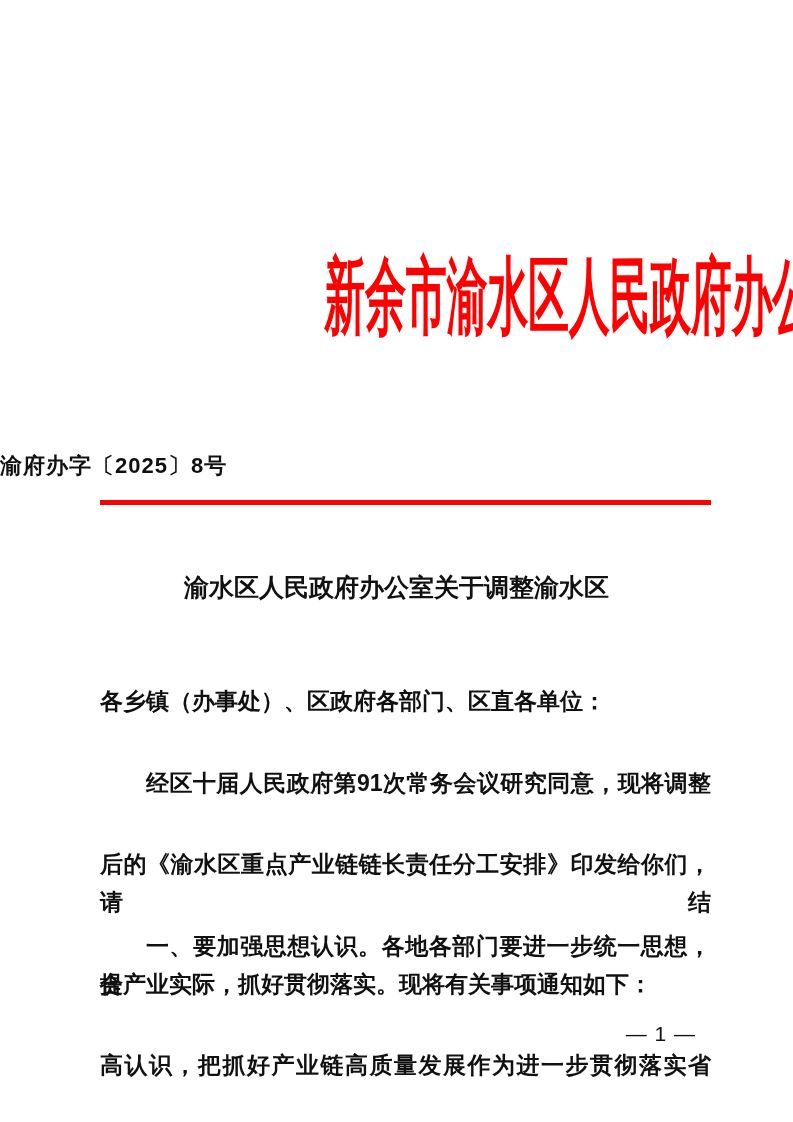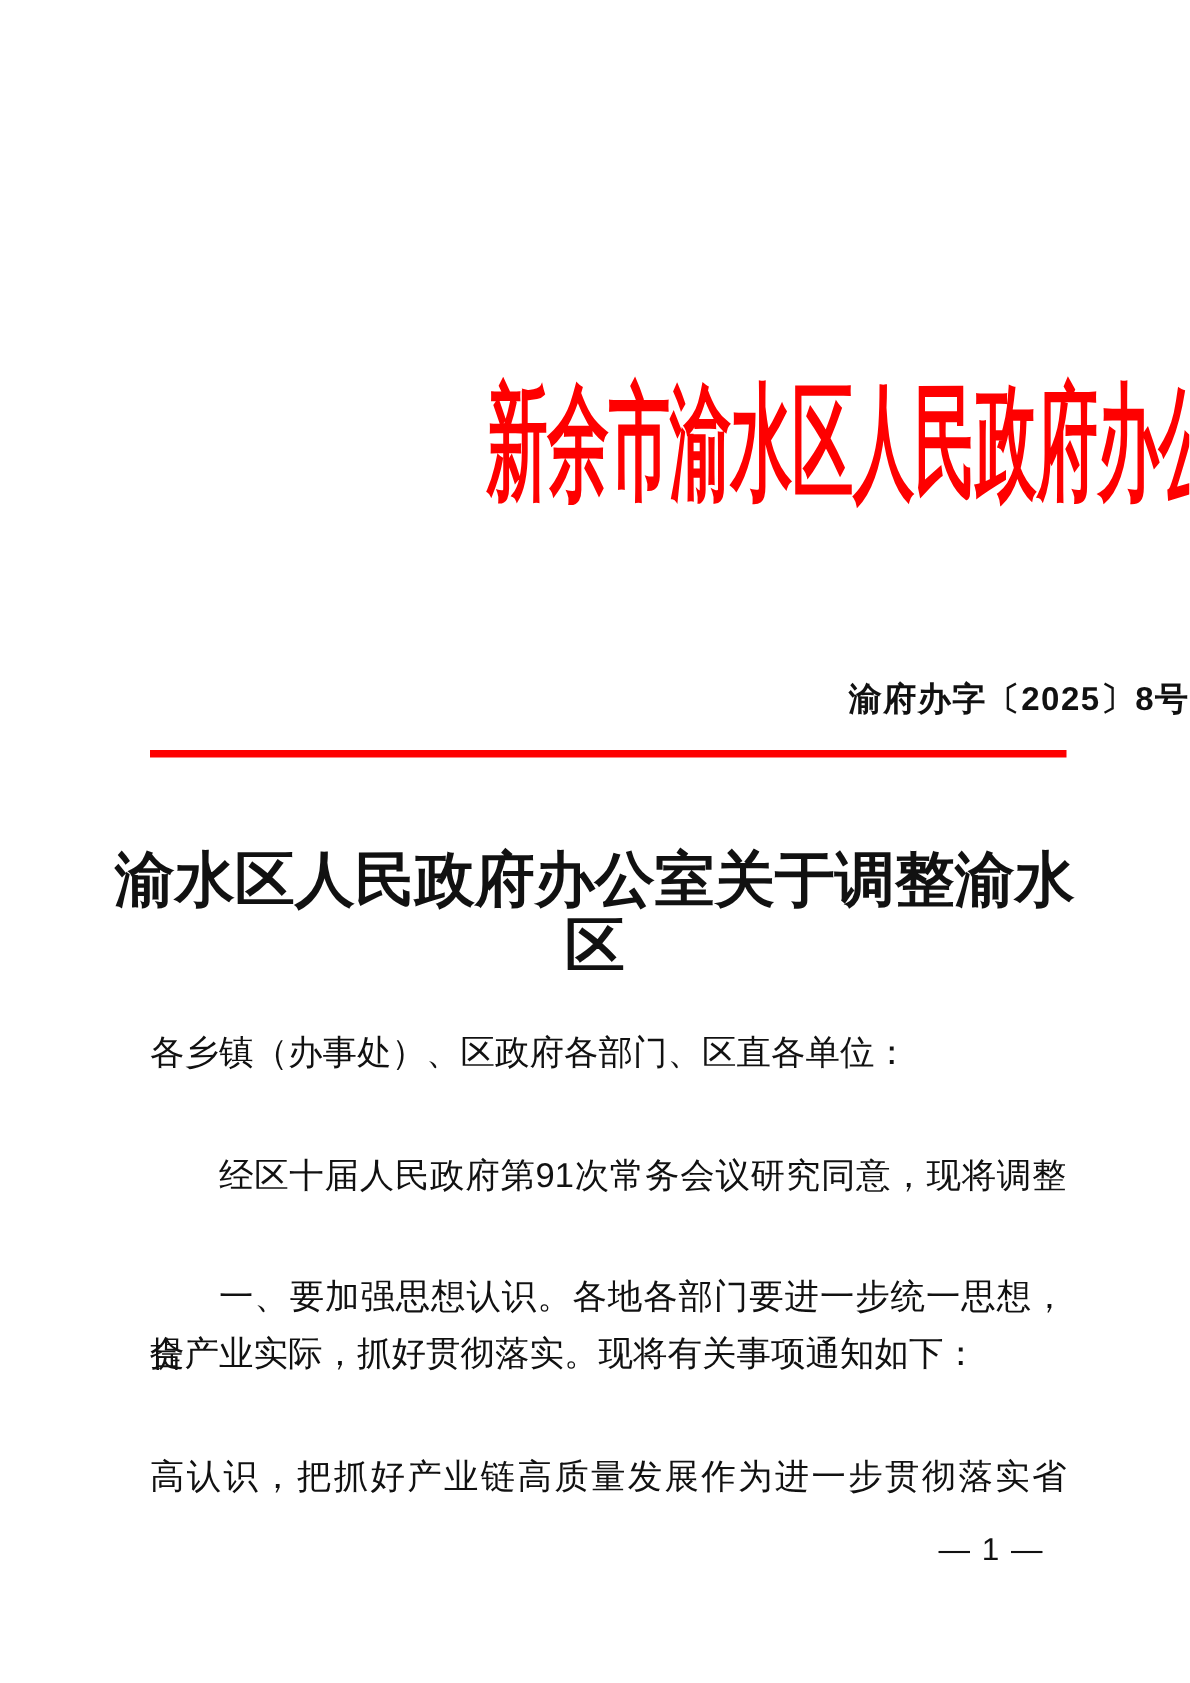--- a/index.html
+++ b/index.html
@@ -32,53 +32,54 @@
     white-space: nowrap;
     transform: scaleX(0.485);
     transform-origin: center;
   }
   
   .doc-number {
     position: absolute;
     top: 451px;
     left: 0;
     width: 793px;
-    text-align: right;
+    text-align: left;
     font-size: 22px;
     font-weight: bold;
     letter-spacing: 1px;
   }
   
   .red-line {
     position: absolute;
     top: 500px;
     left: 100px;
     width: 611px;
     height: 5px;
     background: var(--red, #fe0000);
   }
   
   .doc-title {
     position: absolute;
     top: 565px;
     left: 60px;
     width: 673px;
     text-align: center;
-    font-size: 40px;
+    font-size: 25px;
     font-weight: bold;
     line-height: 44px;
   }
   
   .body-text {
     position: absolute;
     top: 683px;
     left: 100px;
     width: 611px;
     font-size: 23px;
     line-height: 37.7px;
+    font-weight: bold;
   }
   .body-text .line { height: 37.7px; overflow: visible; }
   .body-text .line.indent { text-indent: 2em; }
   .body-text .line.justify {
     text-align: justify;
     text-align-last: justify;
     margin-top: 44px;
   }
   
   .page-number {
@@ -102,20 +103,21 @@
 
   <div class="red-line"></div>
 
   <div class="doc-title">
     <div>渝水区人民政府办公室关于调整渝水区</div>
   </div>
 
   <div class="body-text">
     <div class="line">各乡镇（办事处）、区政府各部门、区直各单位：</div>
     <div class="line indent justify">经区十届人民政府第91次常务会议研究同意，现将调整</div>
+    <div class="line justify">后的《渝水区重点产业链链长责任分工安排》印发给你们，请结</div>
     <div class="line indent justify">一、要加强思想认识。各地各部门要进一步统一思想，提</div>
     <div class="line">合产业实际，抓好贯彻落实。现将有关事项通知如下：</div>
     <div class="line justify">高认识，把抓好产业链高质量发展作为进一步贯彻落实省</div>
   </div>
 
   <div class="page-number">— 1 —</div>
 
 </div>
 
 </body></html>

